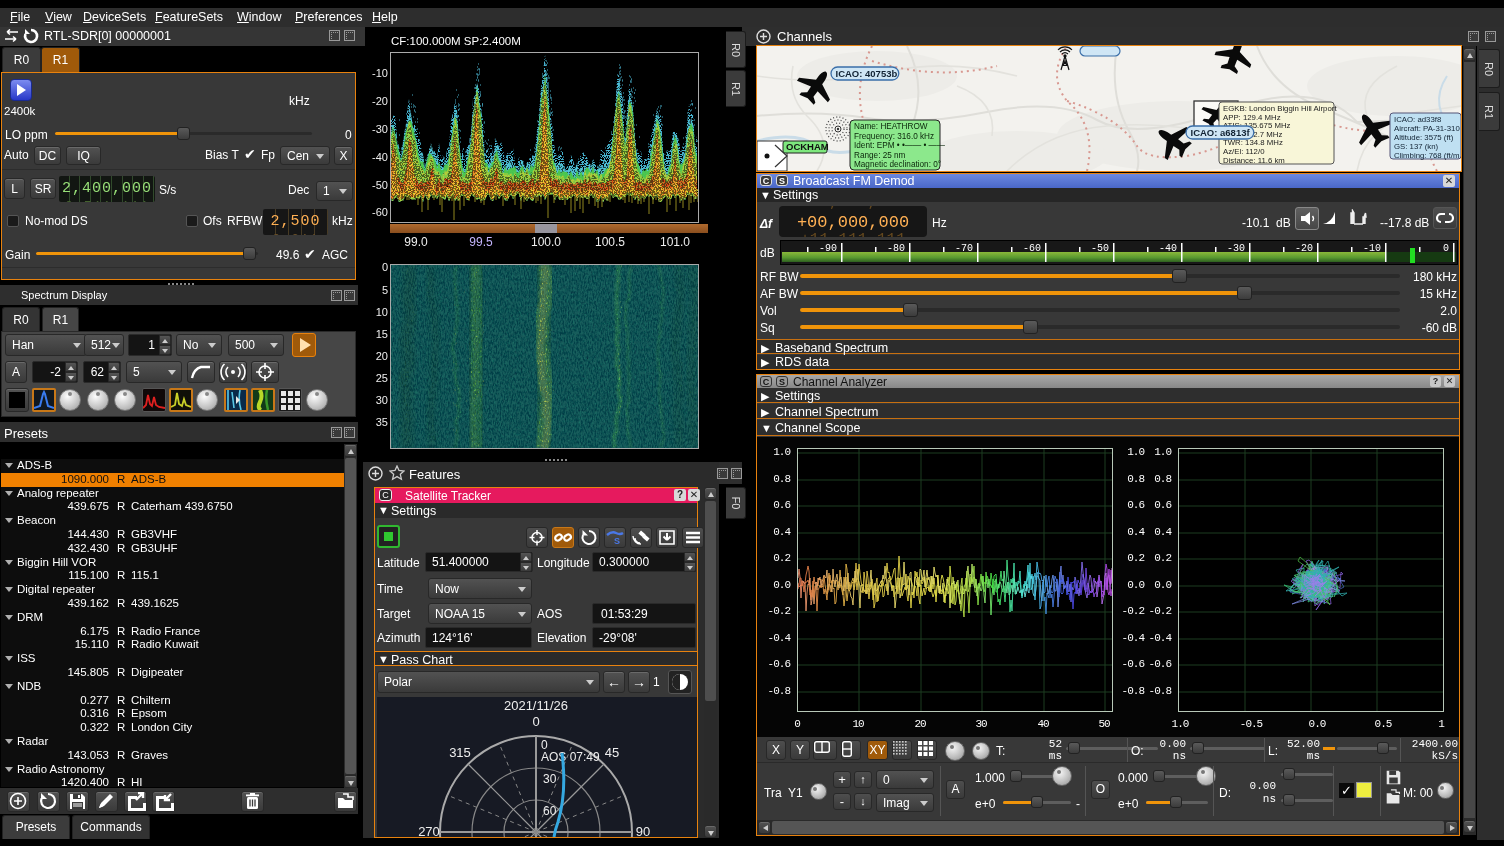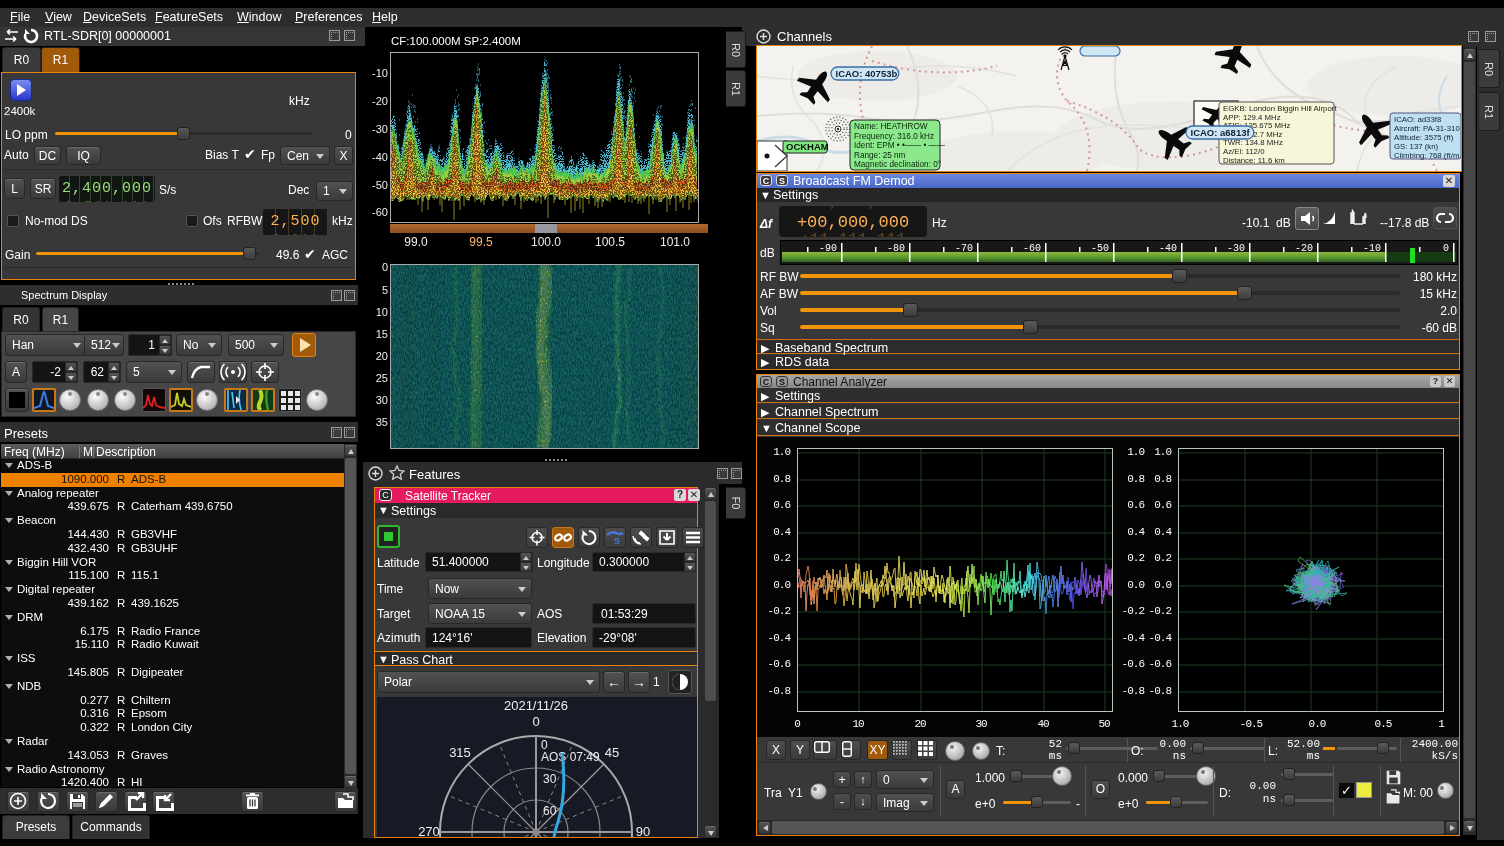--- a/index.html
+++ b/index.html
@@ -203,27 +203,20 @@
           <rect x="9" y="16" width="5" height="5"></rect>
           <rect x="16" y="16" width="5" height="5"></rect>
         </g>
       </svg>
     </div>
     <div class="abs" style="left:306px;top:389px;width:22px;height:22px;border-radius:50%;background:radial-gradient(circle at 38% 32%,#fdfdfd,#c8c8c8 55%,#9a9a9a);border:1px solid #777"></div>
     <div class="abs" style="left:315px;top:392px;width:4px;height:4px;border-radius:50%;background:#888"></div>
     <div class="lbl" style="left:4px;top:426px;font-size:13px">Presets</div>
     <div class="wicon" style="left:331px;top:427px"></div>
     <div class="wicon" style="left:344px;top:427px"></div>
-    <div class="abs" style="left:1px;top:444px;width:356px;height:15px;background:linear-gradient(#5c5c5c,#414141);border-bottom:1px solid #2a2a2a">
-<div class="lbl" style="left:3px;top:1px">Freq (MHz)</div>
-<div class="abs" style="left:78px;top:1px;width:1px;height:13px;background:#777"></div>
-<div class="lbl" style="left:82px;top:1px">M</div>
-<div class="abs" style="left:92px;top:1px;width:1px;height:13px;background:#777"></div>
-<div class="lbl" style="left:95px;top:1px">Description</div>
-    </div>
     <div class="abs" style="left:1px;top:459px;width:343px;height:328px;background:#0d0d0d;overflow:hidden">
       <div class="abs" style="left:0;top:0px;width:343px;height:14px">
         <span class="abs" style="left:4px;top:4px;width:0;height:0;border-left:4px solid transparent;border-right:4px solid transparent;border-top:5px solid #b0b0b0"></span>
         <span class="lbl" style="left:16px;top:0;font-size:11.5px">ADS-B</span>
       </div>
       <div class="abs" style="left:0;top:14px;width:343px;height:14px;background:#f08000;color:#101010;">
         <span class="abs" style="left:26px;top:0;width:82px;text-align:right;font-size:11.5px;color:#101010">1090.000</span>
         <span class="abs" style="left:116px;top:0;font-size:11.5px;color:#101010">R</span>
         <span class="abs" style="left:130px;top:0;font-size:11.5px;color:#101010">ADS-B</span>
       </div>
@@ -471,21 +464,21 @@
         <path d="M10 95h1 M-6 79h1 M23 58h1 M21 42h1 M26 69h1 M1 66h1 M17 64h1 M10 96h1 M26 66h1 M29 101h1 M16 58h1 M23 57h1 M20 54h1 M28 80h1 M-2 79h1 M24 54h1 M26 76h1 M22 64h1 M13 81h1 M23 73h1 M18 60h1 M22 54h1 M29 91h1 M29 90h1 M20 51h1 M15 61h1 M24 69h1 M11 99h1 M24 59h1 M17 58h1 M19 59h1 M22 52h1 M18 56h1 M30 103h1 M13 81h1 M11 99h1 M8 82h1 M8 67h1 M34 107h1 M23 53h1 M65 53h1 M60 91h1 M63 53h1 M63 61h1 M61 80h1 M60 66h1 M59 88h1 M67 63h1 M59 97h1 M67 63h1 M67 42h1 M60 78h1 M57 102h1 M69 89h1 M64 47h1 M67 63h1 M76 98h1 M68 56h1 M75 99h1 M61 63h1 M63 71h1 M61 62h1 M53 105h1 M66 64h1 M59 99h1 M68 52h1 M68 77h1 M65 37h1 M62 86h1 M60 84h1 M67 57h1 M67 57h1 M66 44h1 M64 49h1 M63 64h1 M69 78h1 M67 51h1 M57 112h1 M68 67h1 M67 53h1 M83 45h1 M89 39h1 M88 16h1 M86 14h1 M82 62h1 M85 42h1 M91 53h1 M83 44h1 M91 51h1 M78 88h1 M77 99h1 M86 34h1 M84 35h1 M89 41h1 M97 96h1 M78 96h1 M85 21h1 M96 91h1 M86 22h1 M88 21h1 M84 50h1 M74 99h1 M86 17h1 M94 101h1 M79 90h1 M88 44h1 M76 99h1 M86 24h1 M84 32h1 M75 105h1 M93 79h1 M86 21h1 M78 98h1 M88 17h1 M93 69h1 M78 94h1 M69 85h1 M87 27h1 M104 87h1 M79 83h1 M83 48h1 M78 86h1 M96 98h1 M81 70h1 M72 96h1 M82 75h1 M86 33h1 M82 60h1 M99 102h1 M93 70h1 M89 42h1 M98 104h1 M85 27h1 M89 43h1 M100 112h1 M90 57h1 M91 51h1 M89 32h1 M97 87h1 M99 114h1 M78 99h1 M74 103h1 M86 38h1 M80 82h1 M87 28h1 M76 101h1 M87 11h1 M84 35h1 M94 88h1 M72 96h1 M87 16h1 M81 62h1 M85 38h1 M88 19h1 M91 52h1 M83 44h1 M72 103h1 M84 47h1 M84 51h1 M98 93h1 M79 100h1 M77 103h1 M83 55h1 M95 90h1 M81 73h1 M80 76h1 M83 35h1 M87 22h1 M86 25h1 M85 34h1 M153 19h1 M160 47h1 M153 28h1 M160 45h1 M150 58h1 M162 87h1 M146 77h1 M160 56h1 M151 21h1 M146 68h1 M155 12h1 M149 57h1 M139 97h1 M159 44h1 M143 95h1 M155 8h1 M145 98h1 M156 21h1 M152 23h1 M156 17h1 M161 59h1 M144 92h1 M157 30h1 M159 60h1 M149 72h1 M146 79h1 M158 25h1 M153 28h1 M155 21h1 M154 11h1 M156 25h1 M151 23h1 M153 9h1 M148 71h1 M154 18h1 M147 69h1 M145 98h1 M159 38h1 M149 66h1 M169 96h1 M162 77h1 M151 35h1 M167 95h1 M167 97h1 M161 62h1 M152 23h1 M150 64h1 M157 38h1 M159 42h1 M166 116h1 M149 52h1 M146 85h1 M154 19h1 M156 31h1 M147 87h1 M141 113h1 M146 88h1 M157 23h1 M167 111h1 M170 95h1 M146 88h1 M149 55h1 M167 103h1 M149 62h1 M156 27h1 M153 17h1 M149 62h1 M159 45h1 M155 12h1 M143 99h1 M152 38h1 M157 36h1 M161 74h1 M156 10h1 M151 44h1 M148 80h1 M157 32h1 M153 32h1 M160 50h1 M148 72h1 M160 60h1 M147 92h1 M160 60h1 M157 25h1 M145 102h1 M157 34h1 M168 94h1 M229 14h1 M231 32h1 M228 15h1 M214 95h1 M224 52h1 M230 43h1 M219 104h1 M230 24h1 M233 51h1 M223 65h1 M228 28h1 M222 75h1 M239 29h1 M231 50h1 M220 81h1 M225 53h1 M229 18h1 M232 44h1 M214 104h1 M223 64h1 M218 93h1 M228 21h1 M227 39h1 M222 69h1 M233 47h1 M239 24h1 M216 113h1 M226 40h1 M228 29h1 M228 27h1 M231 45h1 M229 21h1 M236 69h1 M231 28h1 M227 30h1 M227 33h1 M237 58h1 M229 25h1 M218 100h1 M228 19h1 M233 58h1 M240 42h1 M224 51h1 M225 40h1 M241 39h1 M235 86h1 M226 22h1 M223 81h1 M236 70h1 M227 33h1 M223 67h1 M232 54h1 M238 55h1 M233 63h1 M244 37h1 M225 37h1 M229 15h1 M240 36h1 M226 43h1 M241 44h1 M219 107h1 M225 39h1 M232 47h1 M228 12h1 M234 64h1 M215 99h1 M217 98h1 M223 69h1 M220 79h1 M234 75h1 M236 63h1 M232 69h1 M228 28h1 M230 35h1 M215 105h1 M219 95h1 M229 27h1 M221 85h1 M225 45h1 M230 41h1 M228 26h1 M223 81h1 M227 23h1 M234 67h1 M223 81h1 M231 27h1 M218 109h1 M231 48h1 M221 86h1 M231 48h1 M245 72h1 M243 40h1 M240 37h1 M239 28h1 M238 23h1 M233 65h1 M231 46h1 M238 41h1 M239 43h1 M242 53h1 M236 62h1 M248 84h1 M238 32h1 M233 60h1 M240 38h1 M240 26h1 M232 40h1 M246 97h1 M243 45h1 M232 64h1 M233 59h1 M234 88h1 M236 74h1 M242 35h1 M248 107h1 M237 64h1 M240 27h1 M234 87h1 M243 40h1 M239 47h1 M237 66h1 M227 23h1 M240 29h1 M237 51h1 M238 64h1 M237 65h1 M242 50h1 M244 48h1 M234 58h1 M235 69h1 M270 71h1 M262 62h1 M263 71h1 M257 91h1 M269 55h1 M269 67h1 M261 86h1 M262 86h1 M271 64h1 M265 73h1 M269 53h1 M268 58h1 M265 66h1 M263 75h1 M263 82h1 M259 92h1 M262 79h1 M267 61h1 M270 75h1 M259 108h1 M267 54h1 M260 114h1 M265 74h1 M260 101h1 M266 67h1 M265 73h1 M270 53h1 M255 107h1 M262 91h1 M265 64h1 M268 67h1 M259 100h1 M259 94h1 M271 72h1 M266 70h1 M266 56h1 M263 72h1 M257 94h1 M261 97h1 M265 73h1 M296 60h1 M293 101h1 M295 99h1 M303 67h1 M296 85h1 M300 51h1 M306 88h1 M295 94h1 M300 62h1 M302 73h1 M293 94h1 M305 87h1 M292 91h1 M300 48h1 M301 64h1 M303 72h1 M304 55h1 M292 85h1 M295 92h1 M300 57h1 M296 89h1 M294 84h1 M296 88h1 M301 51h1 M300 66h1 M301 64h1 M301 51h1 M292 102h1 M292 108h1 M299 58h1 M307 86h1 M299 52h1 M295 91h1 M301 52h1 M297 62h1 M296 101h1 M298 69h1 M311 83h1 M307 100h1 M307 87h1" stroke="#55c8e8" stroke-width="1" opacity="0.85"></path>
         <g filter="url(#dHole)">
           <polygon points="0,89 2,75 4,85 6,99 8,107 10,109 12,101 14,89 16,79 18,72 20,74 22,87 24,87 26,104 28,113 30,110 32,117 34,121 36,114 38,112 40,104 42,109 44,122 46,120 48,119 50,125 52,129 54,125 56,125 58,116 60,92 62,84 64,70 66,74 68,99 70,116 72,129 74,125 76,117 78,110 80,90 82,66 84,51 86,43 88,57 90,71 92,94 94,111 96,123 98,122 100,114 102,113 104,102 106,105 108,113 110,113 112,123 114,124 116,124 118,124 120,123 122,127 124,120 126,124 128,124 130,116 132,123 134,124 136,117 138,129 140,119 142,121 144,116 146,97 148,84 150,49 152,39 154,26 156,52 158,67 160,85 162,116 164,117 166,128 168,125 170,125 172,130 174,126 176,125 178,123 180,128 182,131 184,132 186,127 188,131 190,126 192,128 194,122 196,128 198,122 200,127 202,120 204,123 206,126 208,130 210,128 212,124 214,125 216,124 218,121 220,108 222,89 224,65 226,50 228,40 230,63 232,79 234,100 236,82 238,57 240,61 242,66 244,92 246,115 248,124 250,127 252,123 254,131 256,126 258,123 260,111 262,95 264,82 266,73 268,79 270,94 272,113 274,122 276,129 278,119 280,119 282,93 284,88 286,99 288,113 290,125 292,118 294,109 296,90 298,77 300,81 302,86 304,108 306,112 306,145 304,146 302,142 300,143 298,141 296,142 294,147 292,144 290,148 288,143 286,142 284,145 282,141 280,146 278,146 276,144 274,144 272,146 270,149 268,148 266,142 264,143 262,147 260,142 258,144 256,142 254,146 252,145 250,144 248,148 246,143 244,147 242,143 240,143 238,142 236,141 234,144 232,143 230,146 228,147 226,144 224,143 222,145 220,141 218,142 216,148 214,145 212,149 210,143 208,148 206,149 204,143 202,145 200,141 198,145 196,146 194,144 192,145 190,145 188,142 186,148 184,143 182,143 180,145 178,145 176,147 174,144 172,147 170,147 168,146 166,142 164,147 162,141 160,142 158,141 156,142 154,147 152,141 150,144 148,142 146,144 144,142 142,148 140,147 138,144 136,148 134,146 132,141 130,148 128,141 126,141 124,143 122,146 120,141 118,144 116,148 114,147 112,142 110,143 108,146 106,141 104,142 102,148 100,147 98,142 96,142 94,147 92,147 90,148 88,145 86,147 84,144 82,143 80,141 78,147 76,147 74,143 72,143 70,142 68,148 66,145 64,148 62,141 60,144 58,148 56,142 54,147 52,145 50,144 48,142 46,146 44,144 42,145 40,141 38,147 36,146 34,141 32,149 30,143 28,146 26,144 24,147 22,147 20,146 18,144 16,144 14,143 12,148 10,148 8,149 6,144 4,145 2,148 0,147" fill="#000"></polygon>
         </g>
       </svg>
     </div>
     <div class="abs" style="left:390px;top:224px;width:318px;height:9px;background:linear-gradient(#b06a2e,#8a4e1e)">
       <div class="abs" style="left:145px;top:0;width:22px;height:9px;background:#98a0b4;opacity:.85"></div>
     </div>
     <div class="abs" style="left:396px;top:235px;width:40px;text-align:center;font-size:12px;color:#eee">99.0</div>
-    <div class="abs" style="left:461px;top:235px;width:40px;text-align:center;font-size:12px;color:#fdba74">99.5</div>
+    <div class="abs" style="left:461px;top:235px;width:40px;text-align:center;font-size:12px;color:#c4b5fd">99.5</div>
     <div class="abs" style="left:526px;top:235px;width:40px;text-align:center;font-size:12px;color:#eee">100.0</div>
     <div class="abs" style="left:590px;top:235px;width:40px;text-align:center;font-size:12px;color:#eee">100.5</div>
     <div class="abs" style="left:655px;top:235px;width:40px;text-align:center;font-size:12px;color:#eee">101.0</div>
     <div class="abs" style="left:360px;top:261px;width:28px;text-align:right;font-size:11px;color:#eee">0</div>
     <div class="abs" style="left:360px;top:284px;width:28px;text-align:right;font-size:11px;color:#eee">5</div>
     <div class="abs" style="left:360px;top:306px;width:28px;text-align:right;font-size:11px;color:#eee">10</div>
     <div class="abs" style="left:360px;top:328px;width:28px;text-align:right;font-size:11px;color:#eee">15</div>
     <div class="abs" style="left:360px;top:350px;width:28px;text-align:right;font-size:11px;color:#eee">20</div>
     <div class="abs" style="left:360px;top:372px;width:28px;text-align:right;font-size:11px;color:#eee">25</div>
     <div class="abs" style="left:360px;top:394px;width:28px;text-align:right;font-size:11px;color:#eee">30</div>

